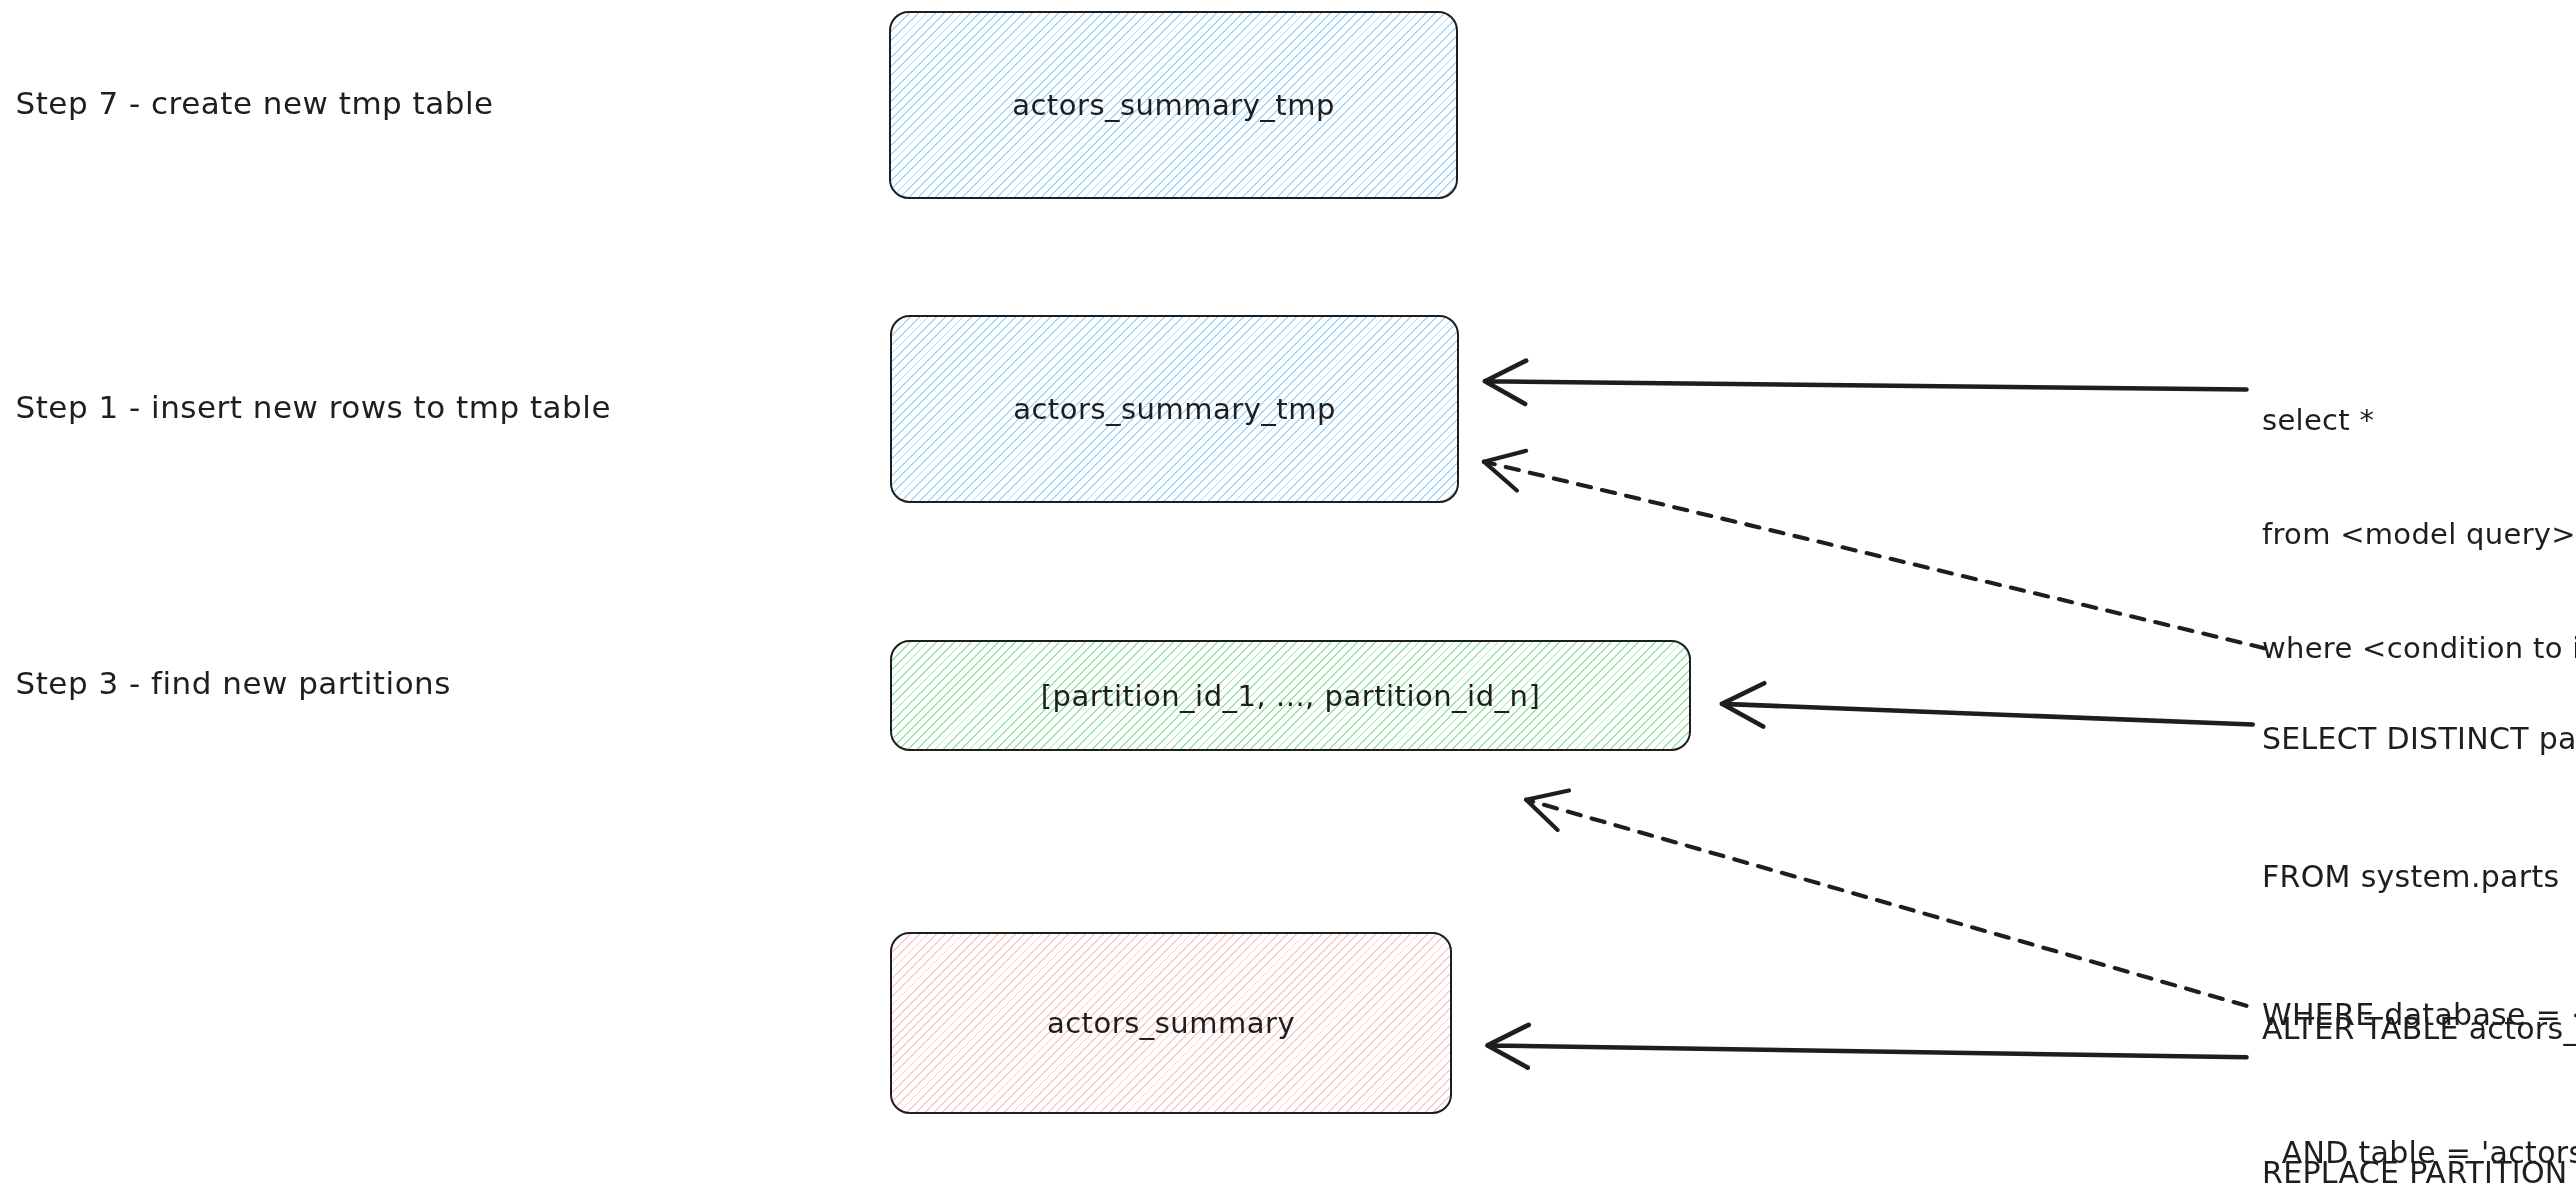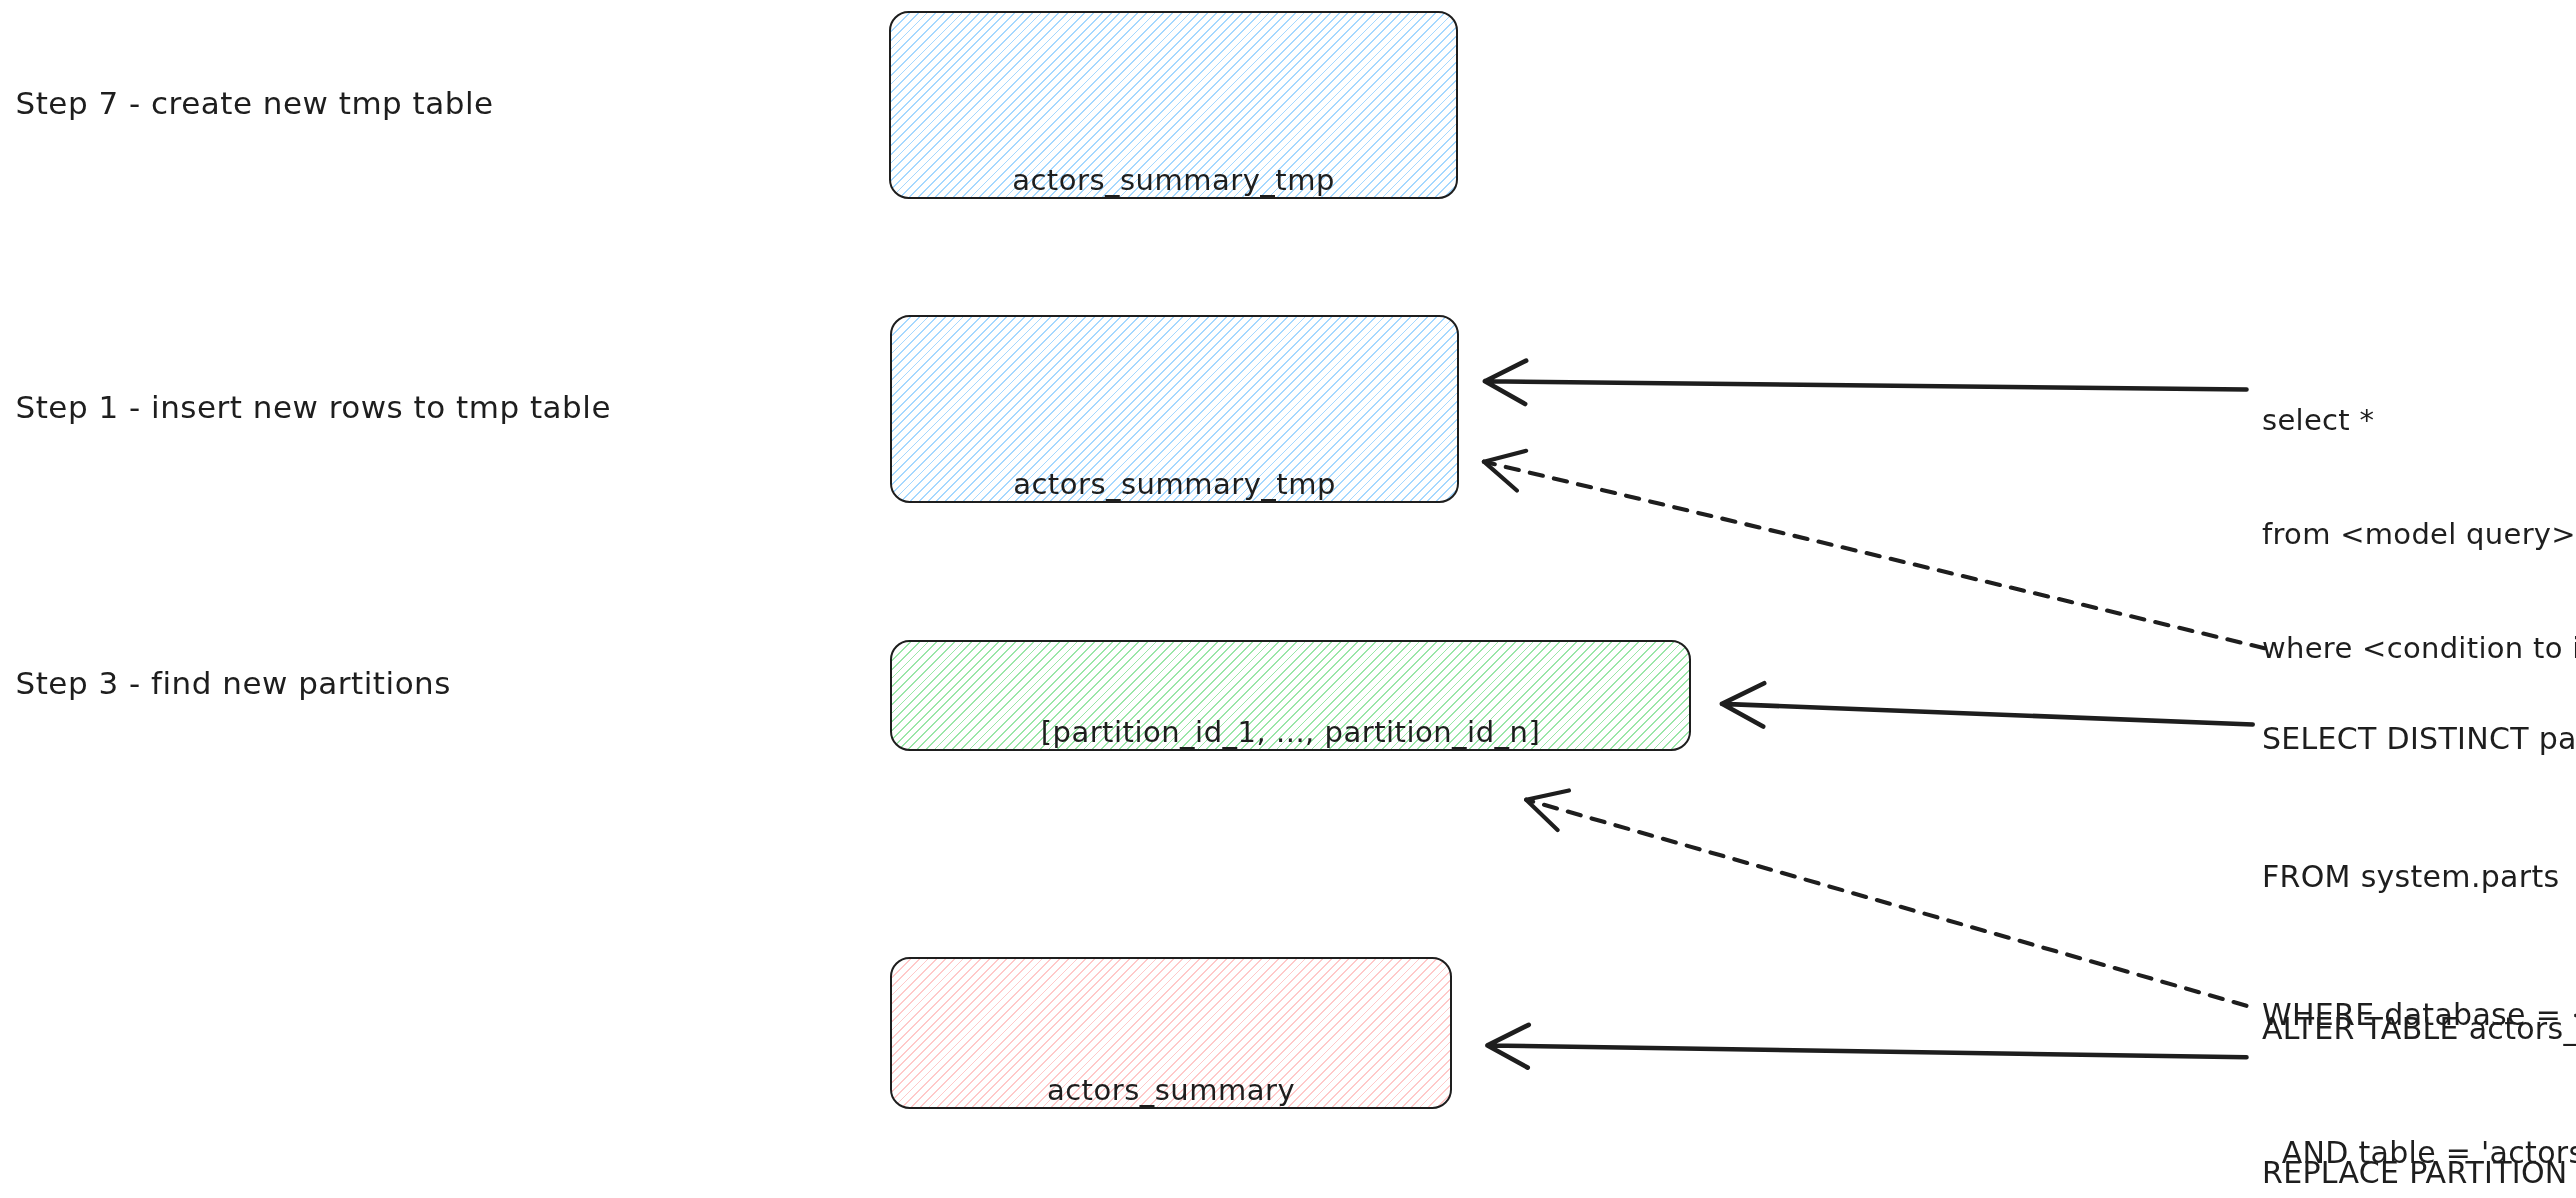--- a/index.html
+++ b/index.html
@@ -23,21 +23,21 @@
     left: 15.5px;
     font-size: 31px;
     letter-spacing: 0.5px;
     white-space: nowrap;
   }
   .node-box {
     position: absolute;
     border: 2.6px solid var(--stroke, #1e1e1e);
     border-radius: 19.6px;
     display: flex;
-    align-items: flex-end;
+    align-items: center;
     justify-content: center;
     font-size: 29px;
     letter-spacing: 0.5px;
     white-space: nowrap;
     box-sizing: border-box;
   }
   .node-box--blue {
     background: repeating-linear-gradient(135deg,
       var(--blue-fill, #a5d8ff) 0 1.3px, transparent 1.3px 6.2px);
   }
@@ -92,21 +92,21 @@
   </div>
 
   <div class="node-box node-box--blue" style="left:890px; top:315px;  width:569px; height:188px">
     <span>actors_summary_tmp</span>
   </div>
 
   <div class="node-box node-box--green" style="left:890px; top:640px; width:801px; height:111px">
     <span>[partition_id_1, ..., partition_id_n]</span>
   </div>
 
-  <div class="node-box node-box--red" style="left:890px; top:957px; width:562px; height:152px">
+  <div class="node-box node-box--red" style="left:890px; top:932px; width:562px; height:182px">
     <span>actors_summary</span>
   </div>
 
   <div class="sql-block sql-block--s2">
     <div>select *</div>
     <div>from &lt;model query&gt;</div>
     <div>where &lt;condition to identify new&gt;</div>
   </div>
 
   <div class="sql-block sql-block--s3">

